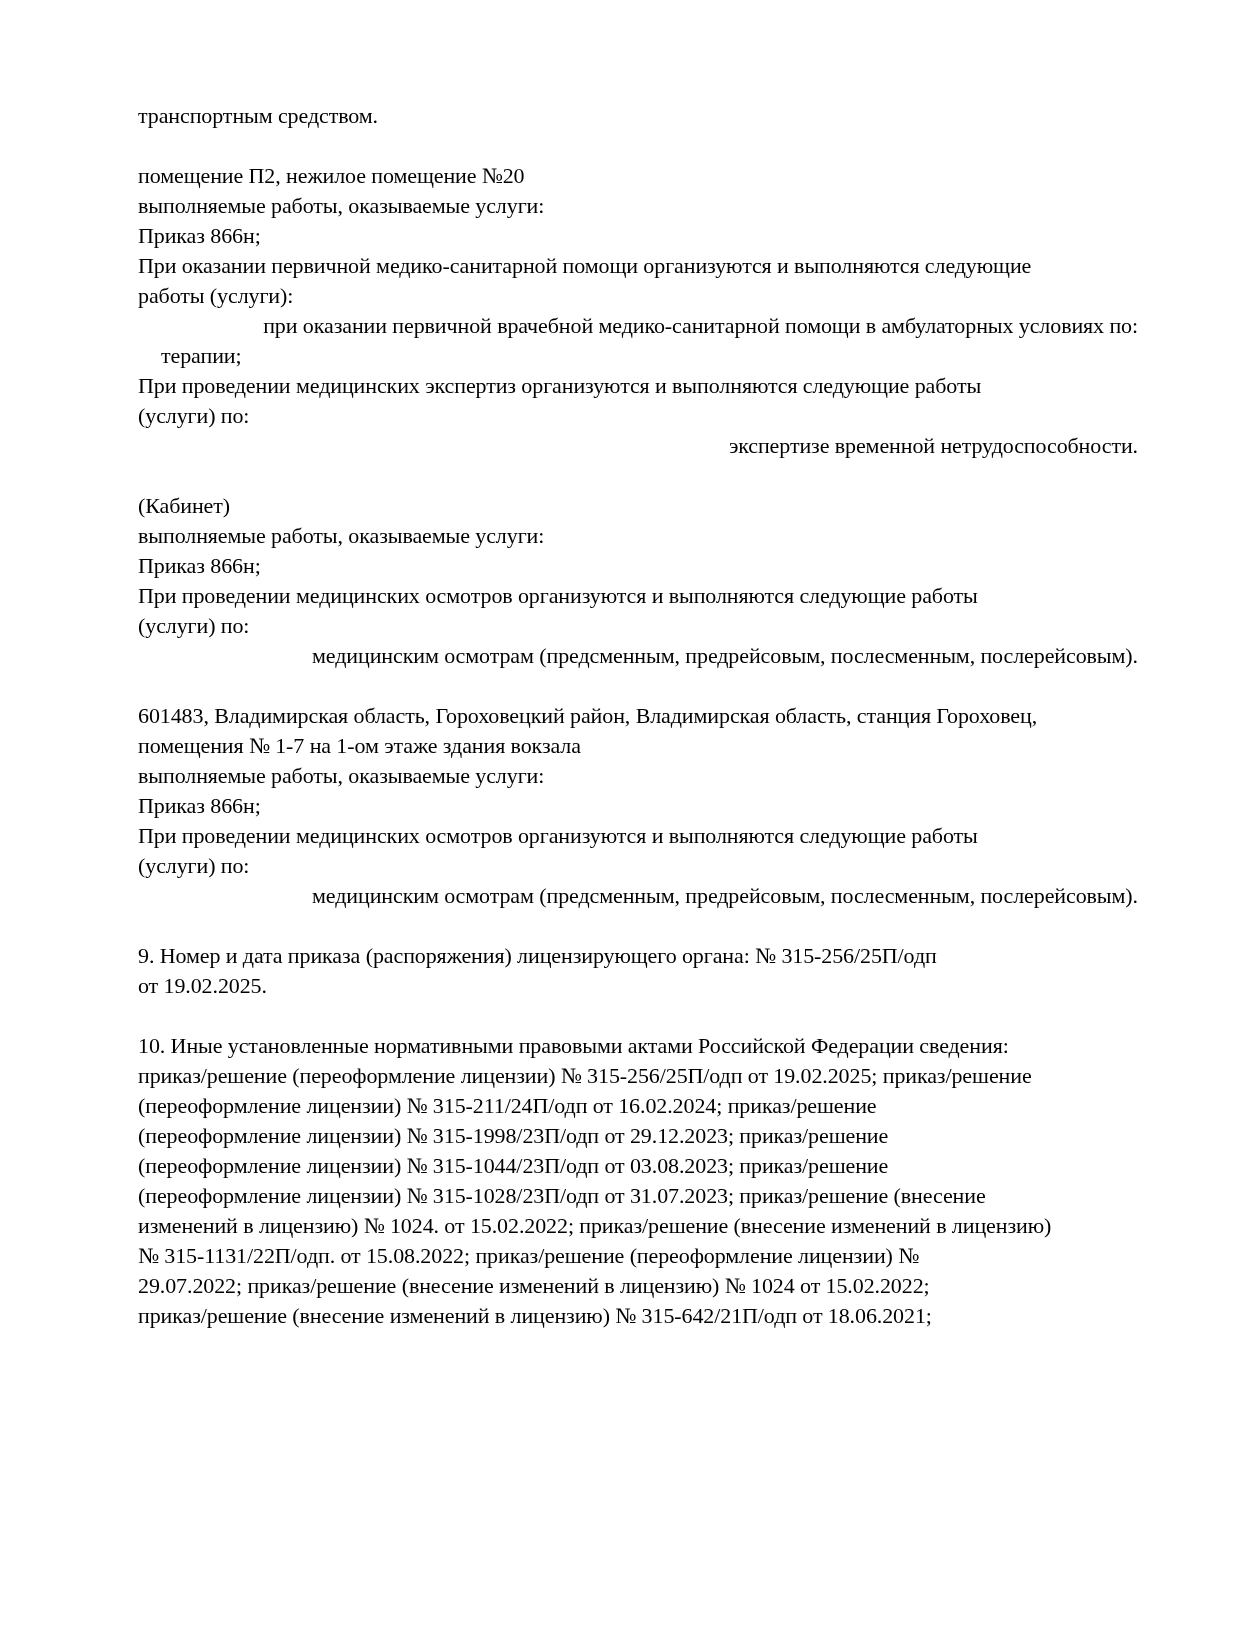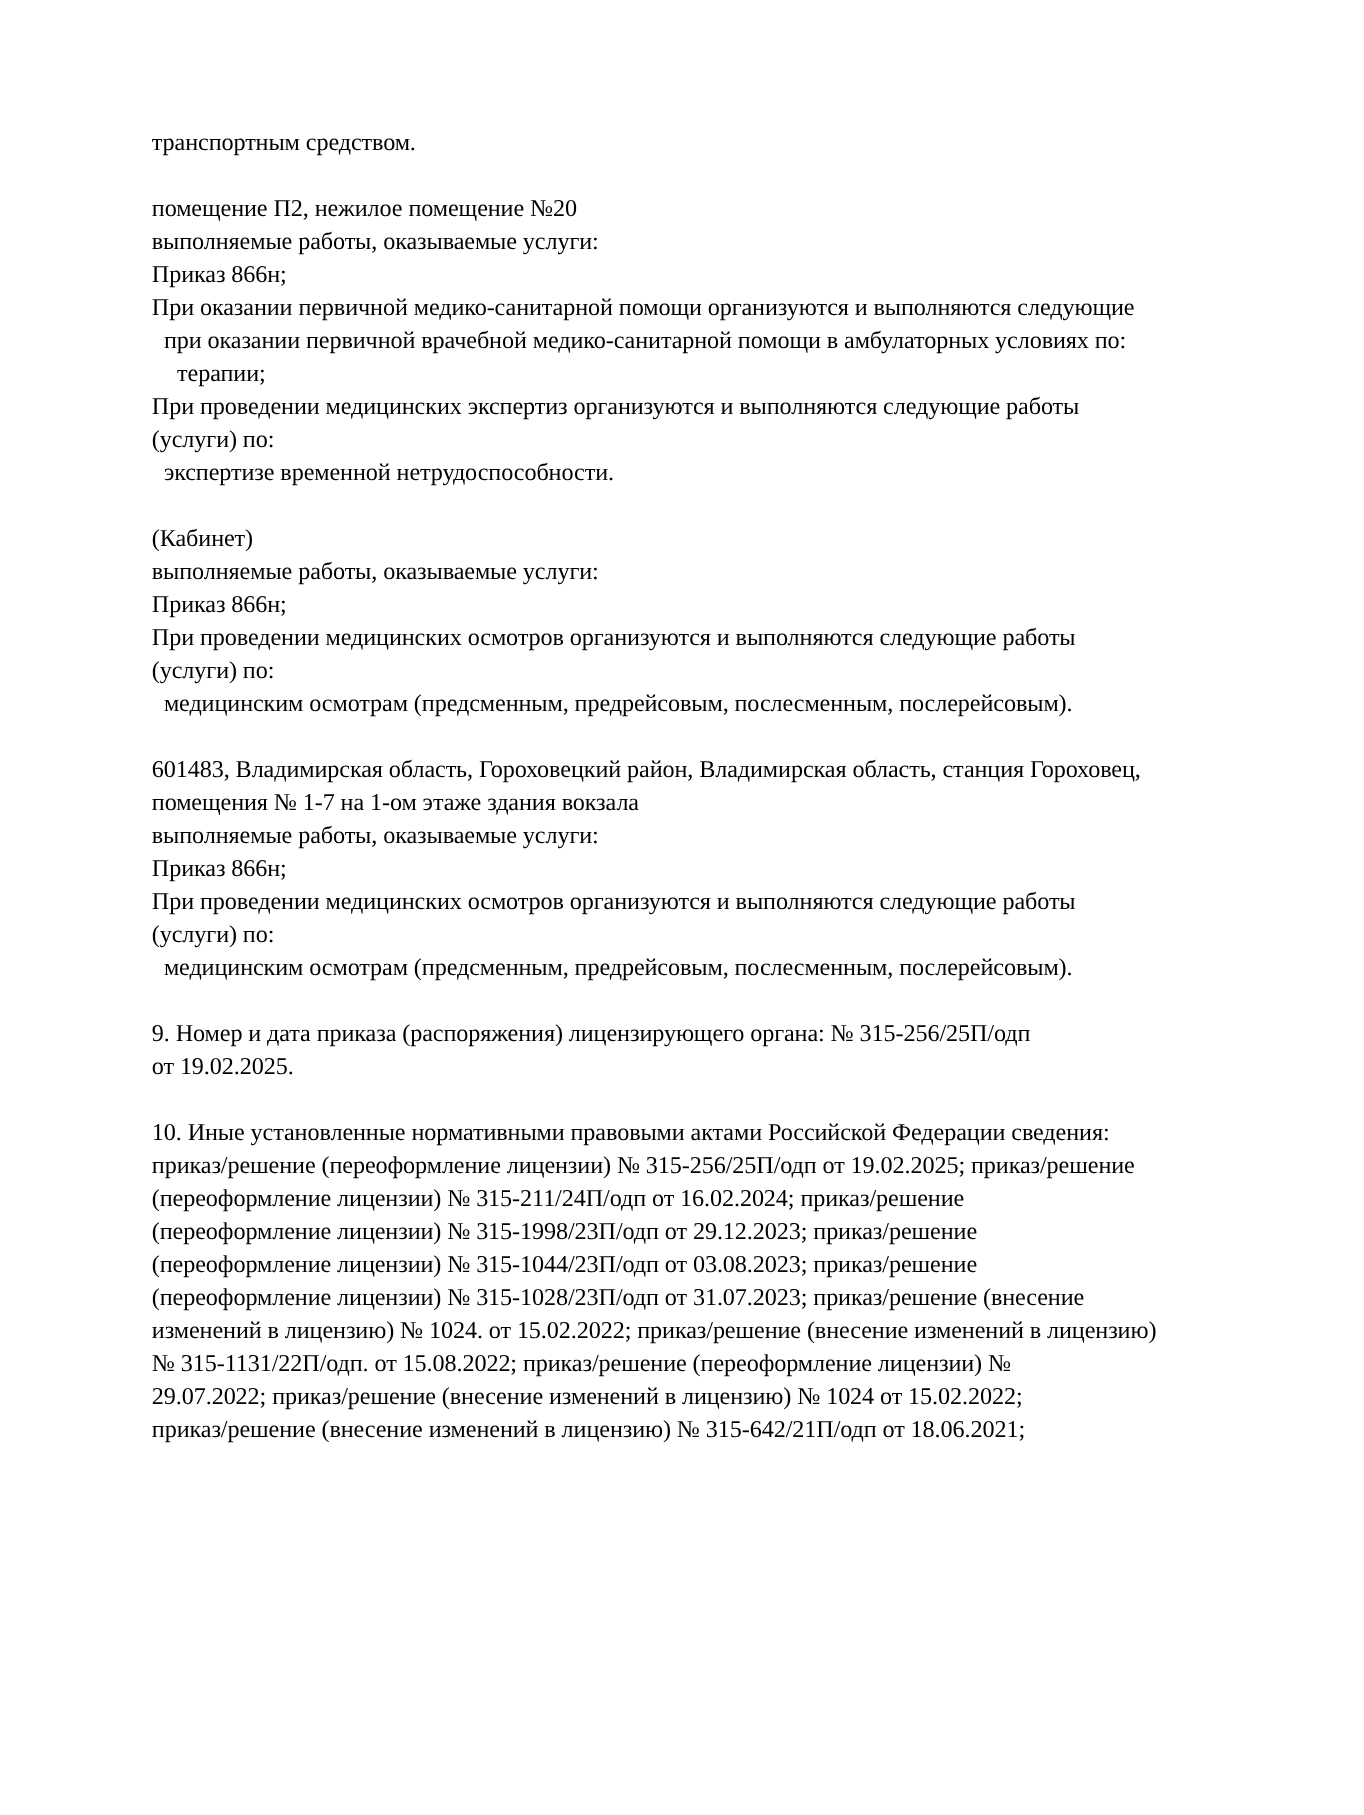--- a/index.html
+++ b/index.html
@@ -17,46 +17,47 @@
     font-size: 22px;
     overflow: hidden;
   }
   .content {
     position: absolute;
     top: 97px;
     left: 138px;
     width: 1000px;
   }
   .paragraph {
-    margin: 17px 0 30px 0;
+    margin: 4px 0 30px 0;
   }
   .paragraph:last-child {
     margin-bottom: 0;
   }
   .line {
     line-height: 30px;
     white-space: pre;
     letter-spacing: -0.1px;
   }
-  .line.indent-1 { padding-left: 11px; }
+  .line.indent-1 { padding-left: 11px; text-align: right; }
   .line.indent-2 { padding-left: 23px; }
 </style>
 </head>
 <body>
 
 <div class="page">
   <div class="content" id="doc-content">
       <div class="paragraph">
         <div class="line">транспортным средством.</div>
       </div>
       <div class="paragraph">
         <div class="line">помещение П2, нежилое помещение №20</div>
         <div class="line">выполняемые работы, оказываемые услуги:</div>
         <div class="line">Приказ 866н;</div>
         <div class="line">При оказании первичной медико-санитарной помощи организуются и выполняются следующие</div>
+        <div class="line">работы (услуги):</div>
         <div class="line indent-1">при оказании первичной врачебной медико-санитарной помощи в амбулаторных условиях по:</div>
         <div class="line indent-2">терапии;</div>
         <div class="line">При проведении медицинских экспертиз организуются и выполняются следующие работы</div>
         <div class="line">(услуги) по:</div>
         <div class="line indent-1">экспертизе временной нетрудоспособности.</div>
       </div>
       <div class="paragraph">
         <div class="line">(Кабинет)</div>
         <div class="line">выполняемые работы, оказываемые услуги:</div>
         <div class="line">Приказ 866н;</div>

